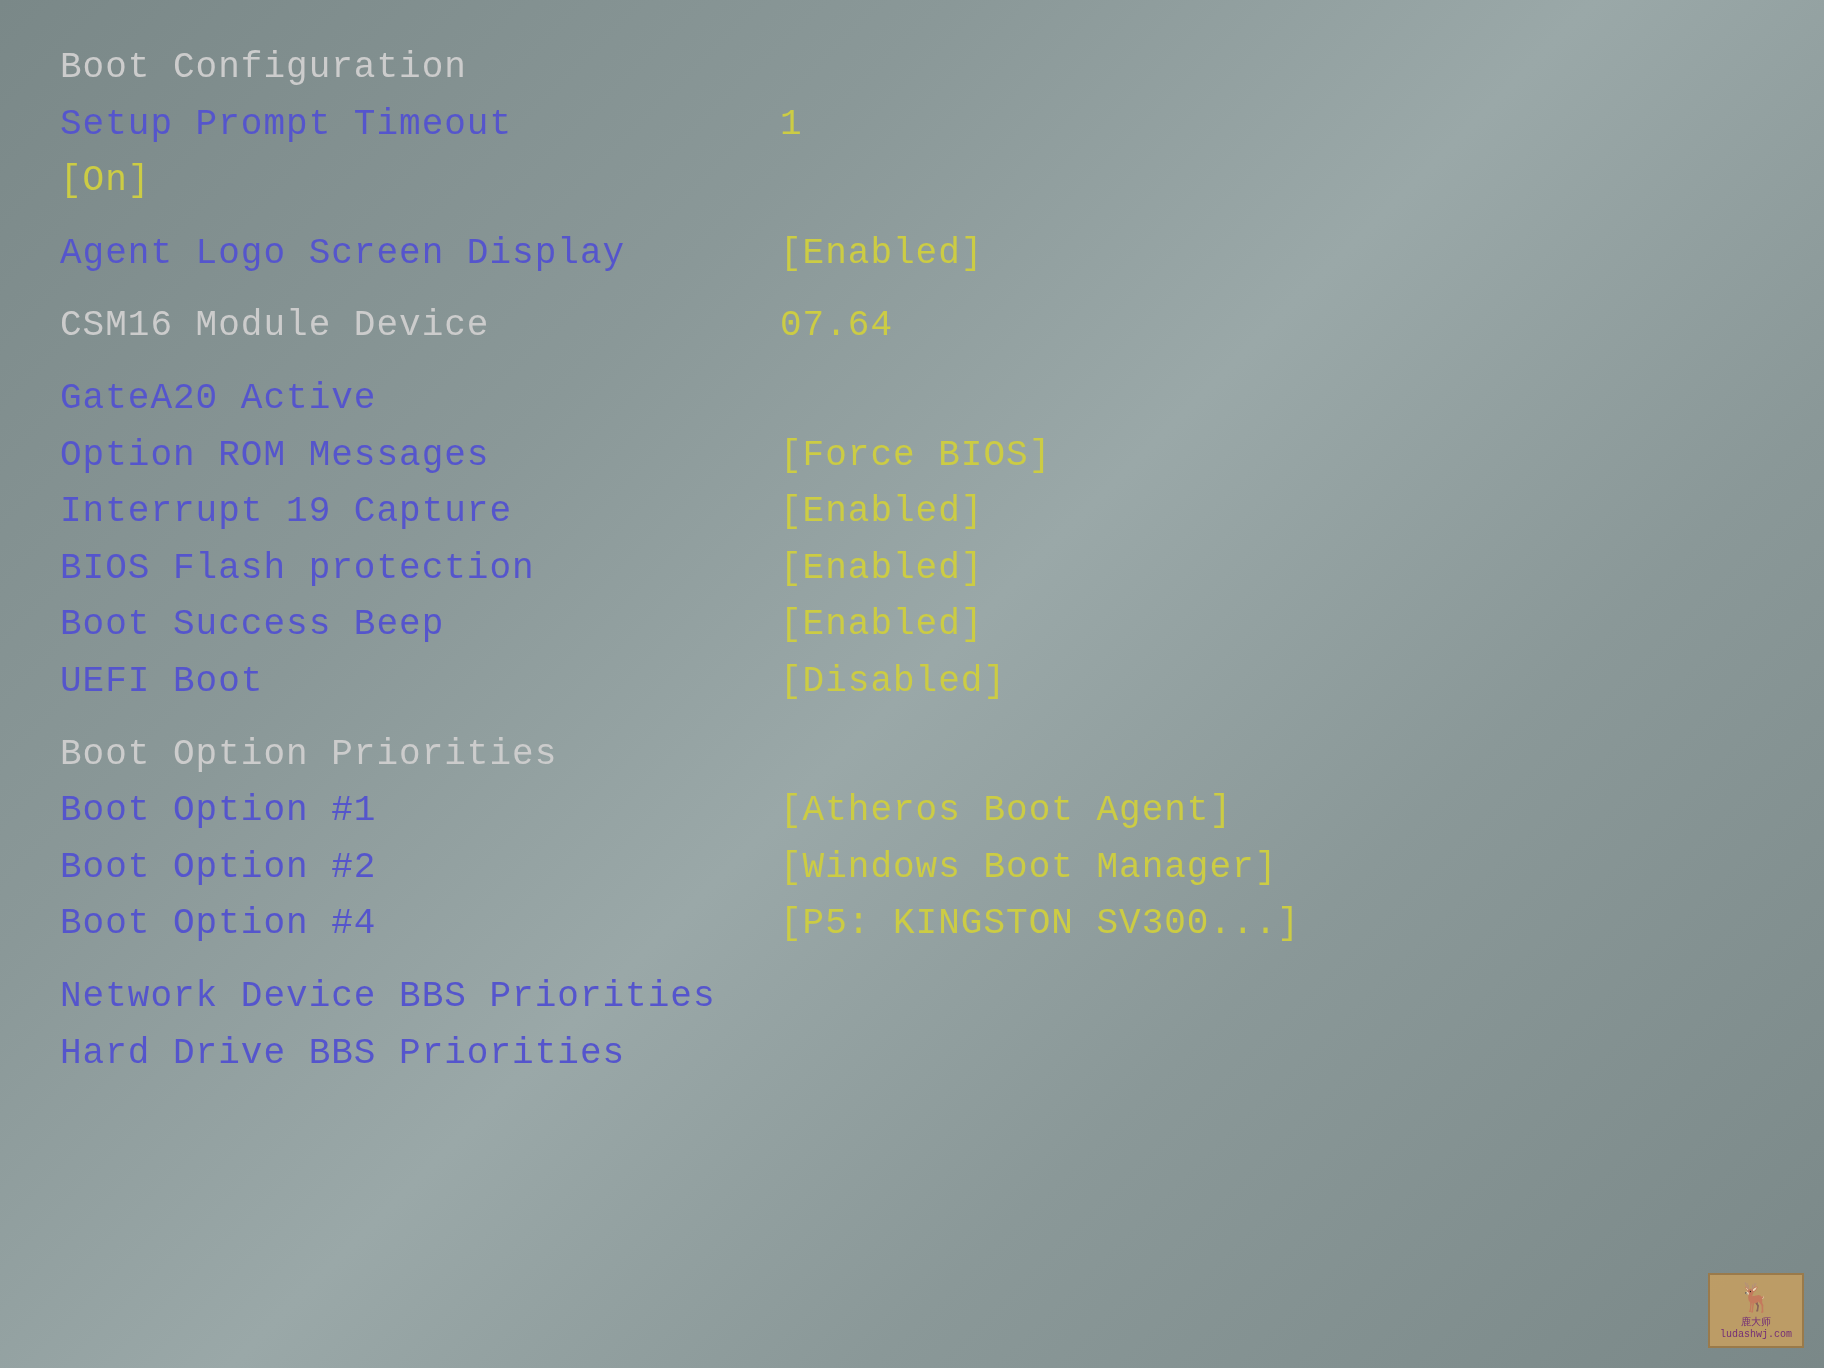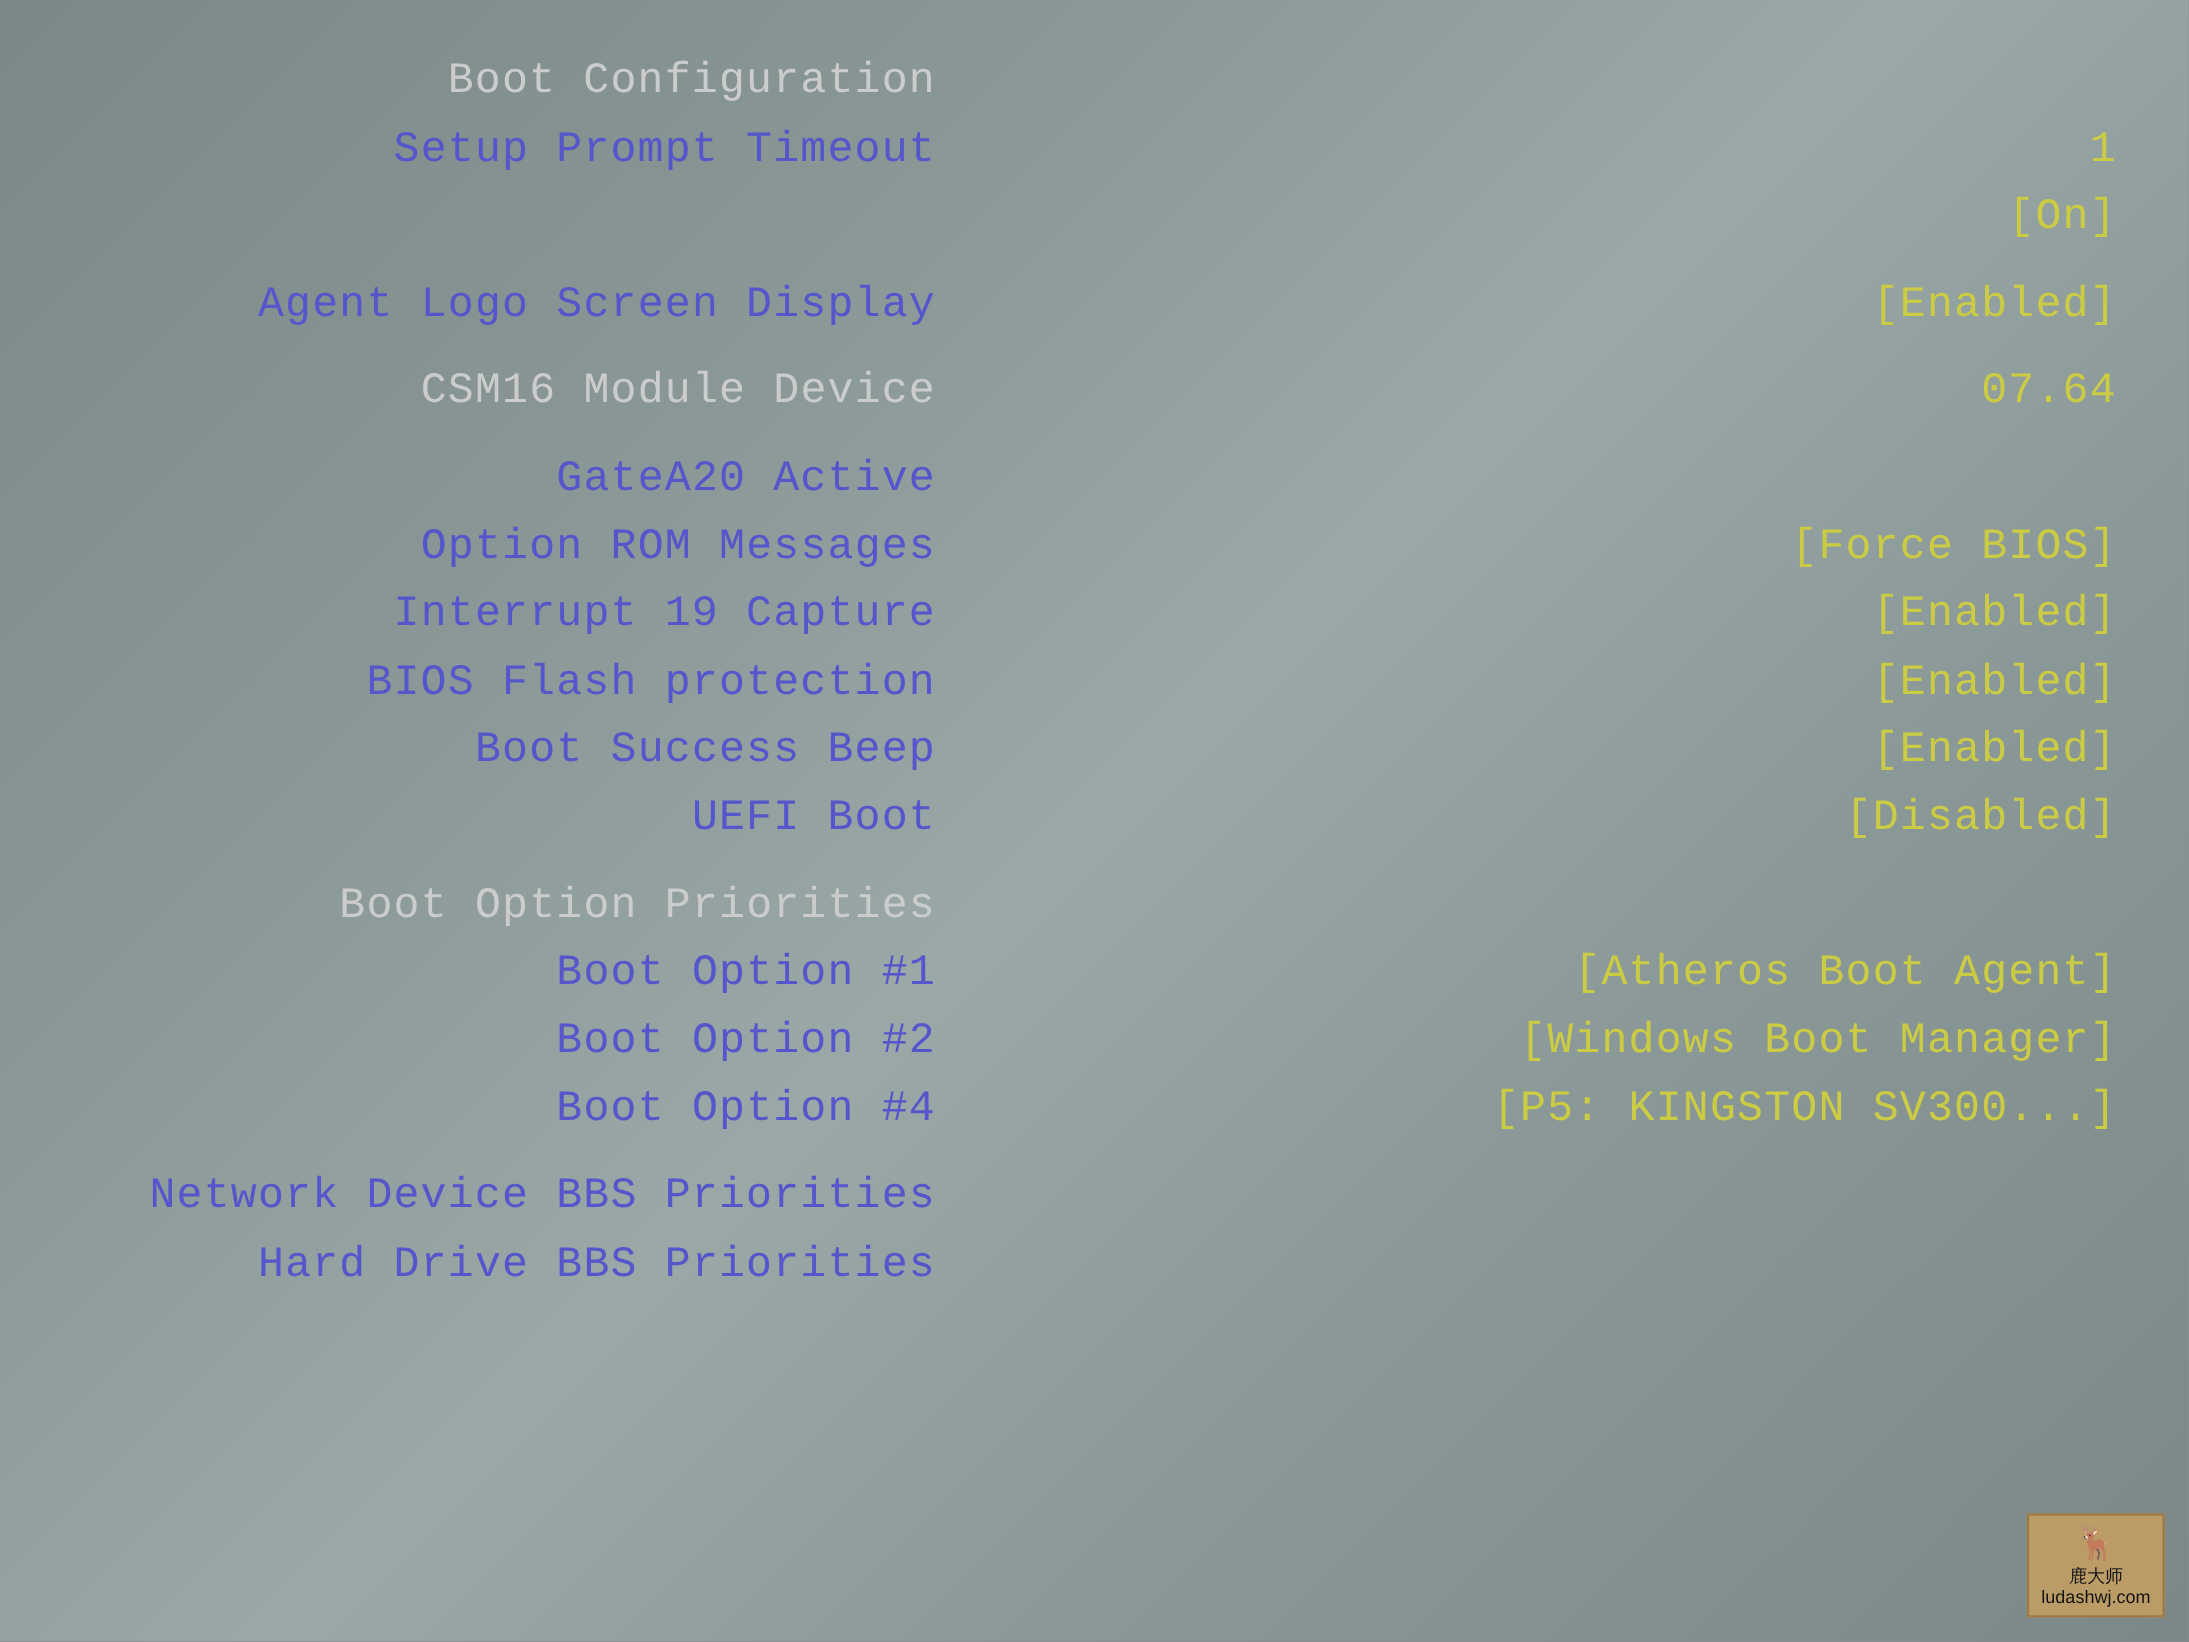--- a/index.html
+++ b/index.html
@@ -20,21 +20,20 @@
     }
 
     .bios-screen {
       background: linear-gradient(135deg, #7a8888 0%, #8a9898 30%, #9aA8a8 50%, #8a9898 70%, #7a8888 100%);
       width: 1824px;
       height: 1368px;
       position: relative;
       display: flex;
       flex-direction: column;
       padding: 40px 60px 40px 60px;
-      text-align: right;
     }
 
     .bios-content {
       flex: 1;
       display: flex;
       flex-direction: column;
       gap: 0;
     }
 
     .bios-row {
@@ -91,23 +90,23 @@
       flex-direction: column;
       align-items: center;
     }
 
     .watermark-deer {
       font-size: 28px;
       color: #603010;
     }
 
     .watermark-text {
-      font-size: 15px;
-      color: #000000;
-      font-family: Liberation Sans, sans-serif;
+      font-size: 10px;
+      color: #701a75;
+      font-family: Liberation Mono, monospace;
       white-space: nowrap;
     }
 
     .divider {
       height: 16px;
     }
   </style>
 </head>
 <body>
 

